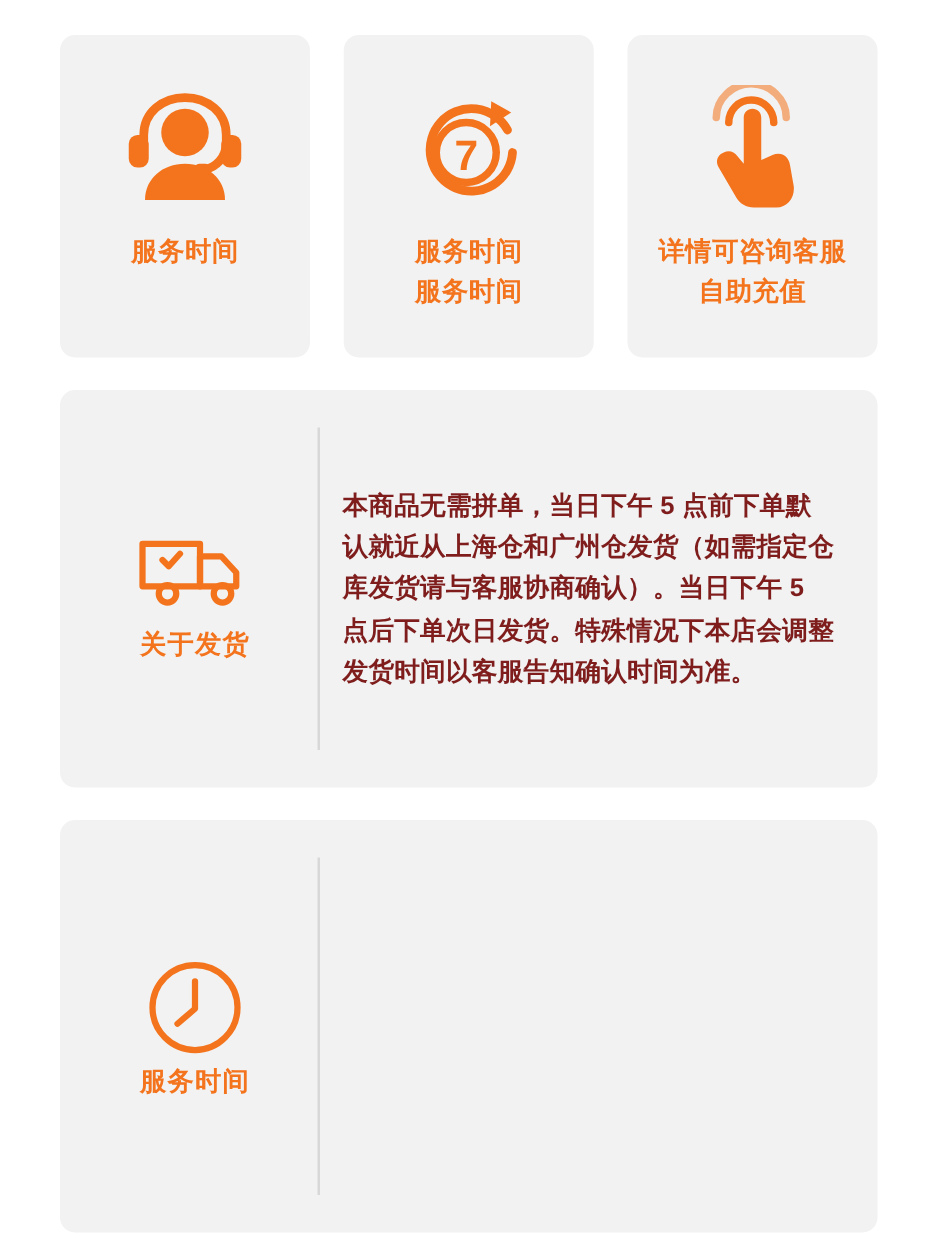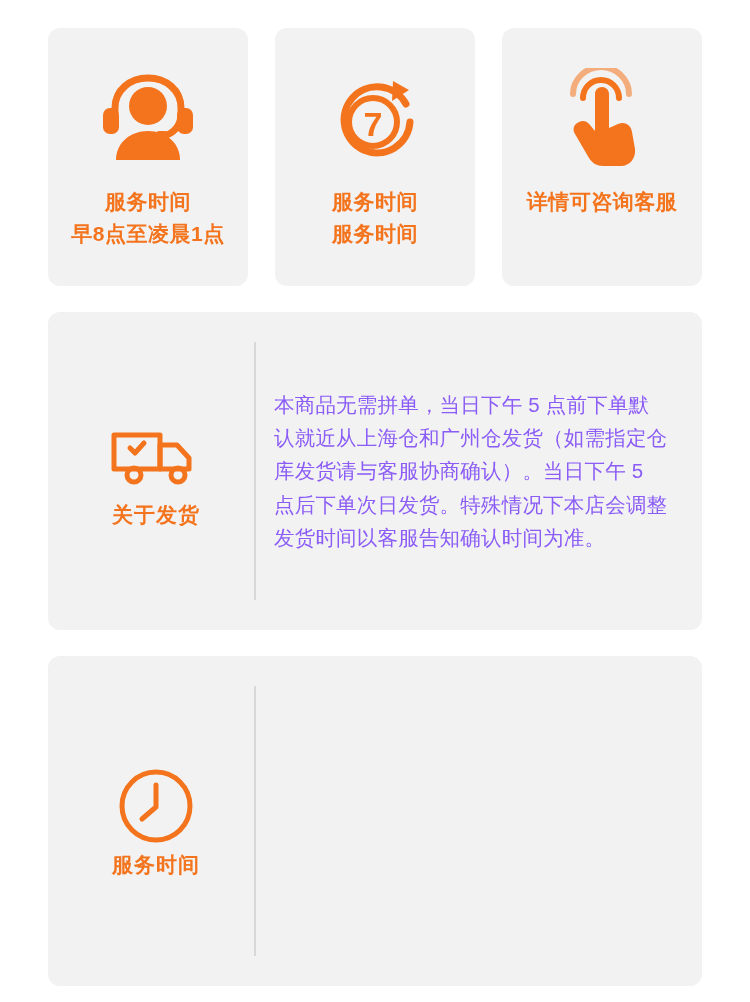--- a/index.html
+++ b/index.html
@@ -98,22 +98,22 @@
     flex: 0 0 2px;
   }
   .info-text {
     flex: 1 1 auto;
     font-size: 20.5px;
     line-height: 1.62;
     color: #444444;
     letter-spacing: 0.2px;
   }
   .info-text .hl {
-    color: #8b5cf6;
-    font-weight: normal;
+    color: #7f1d1d;
+    font-weight: bold;
   }
   .info-text .plain {
     color: #4a4a4a;
   }
 
   #card-shipping { height: 318px; }
   #card-speed { height: 330px; }
 </style>
 </head>
 <body>
@@ -136,21 +136,20 @@
           </g>
           <g fill="#f4741d">
             <rect x="10" y="40" width="16" height="26" rx="7"></rect>
             <rect x="84" y="40" width="16" height="26" rx="7"></rect>
             <rect x="62" y="63" width="14" height="9" rx="4.5"></rect>
           </g>
         </svg>
       </div>
       <div class="top-label">
         <span>服务时间</span>
-        <span>早8点至凌晨1点</span>
       </div>
     </div>
 
     <div class="top-card">
       <div class="top-icon">
         <svg width="110" height="100" viewBox="0 0 110 100" aria-hidden="true">
           <path d="M86 36a33 33 0 1 0 4 18" stroke="#f4741d" stroke-width="7" fill="none" stroke-linecap="round"></path>
           <path d="M73 13l16 9-17 11z" fill="#f4741d"></path>
           <circle cx="53" cy="54" r="24" stroke="#f4741d" stroke-width="6" fill="none"></circle>
           <text x="53" y="68" text-anchor="middle" font-family="Liberation Sans, sans-serif" font-size="34" font-weight="bold" fill="#f4741d">7</text>
@@ -169,20 +168,21 @@
             <path d="M36 30c0-10 8-18 18-18s18 8 18 18"></path>
             <path d="M26 26c0-15 13-27 28-27s28 12 28 27" opacity="0.55"></path>
           </g>
           <g fill="#f4741d">
             <path d="M48 26c0-4 3-7 7-7s7 3 7 7v34l9-4c7-3 13 1 14 8l3 17c1 9-5 17-14 17H56c-6 0-11-3-14-8L28 66c-3-5-1-10 4-12 4-2 8-1 11 3l5 6z"></path>
           </g>
         </svg>
       </div>
       <div class="top-label">
         <span>详情可咨询客服</span>
+        <span>自助充值</span>
       </div>
     </div>
 
   </div>
 
   <div class="info-card" id="card-shipping">
     <div class="info-left">
       <div class="info-icon">
         <svg width="96" height="70" viewBox="0 0 96 70" aria-hidden="true">
           <g stroke="#f4741d" stroke-width="5" fill="none" stroke-linecap="round" stroke-linejoin="round">

